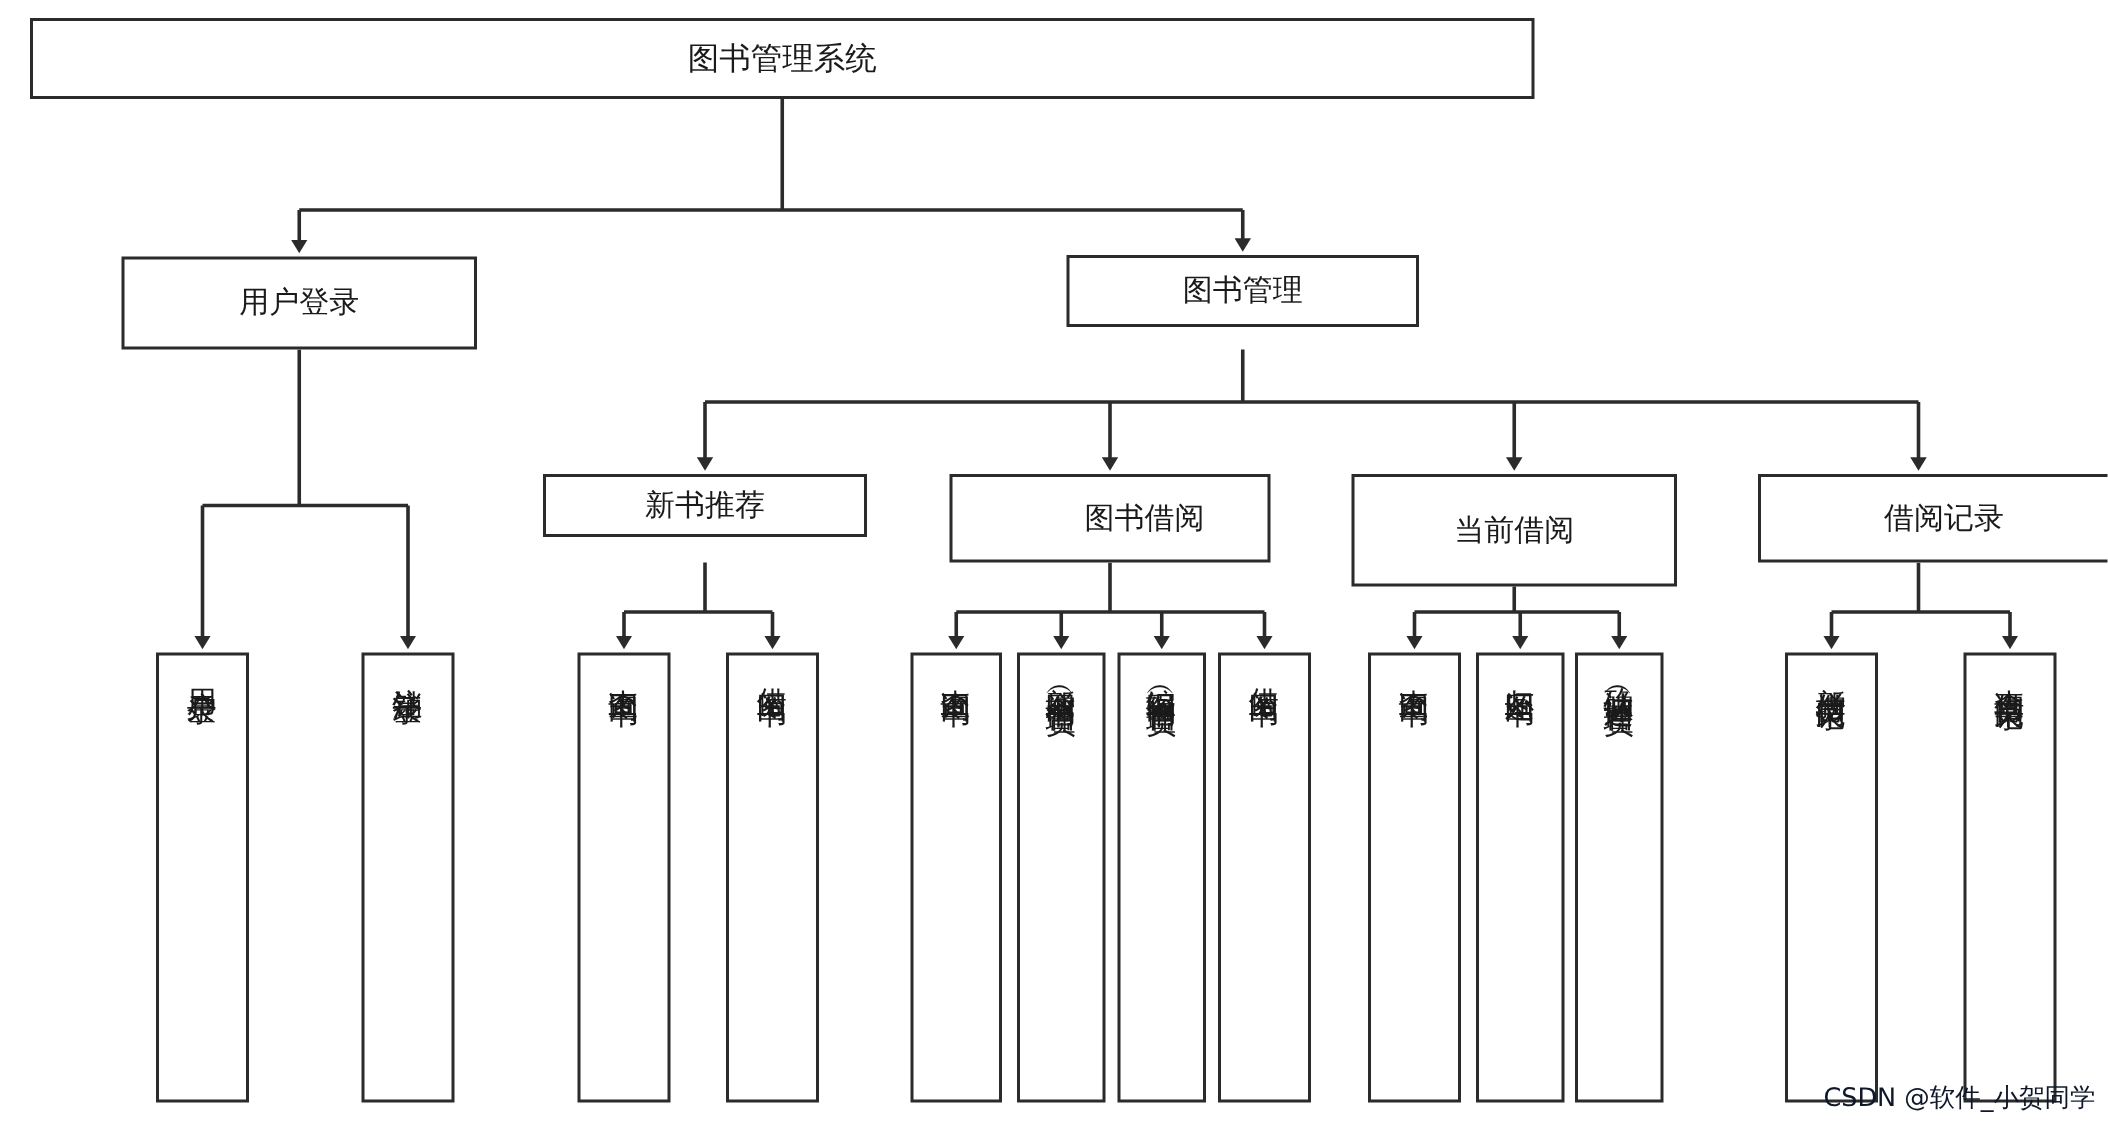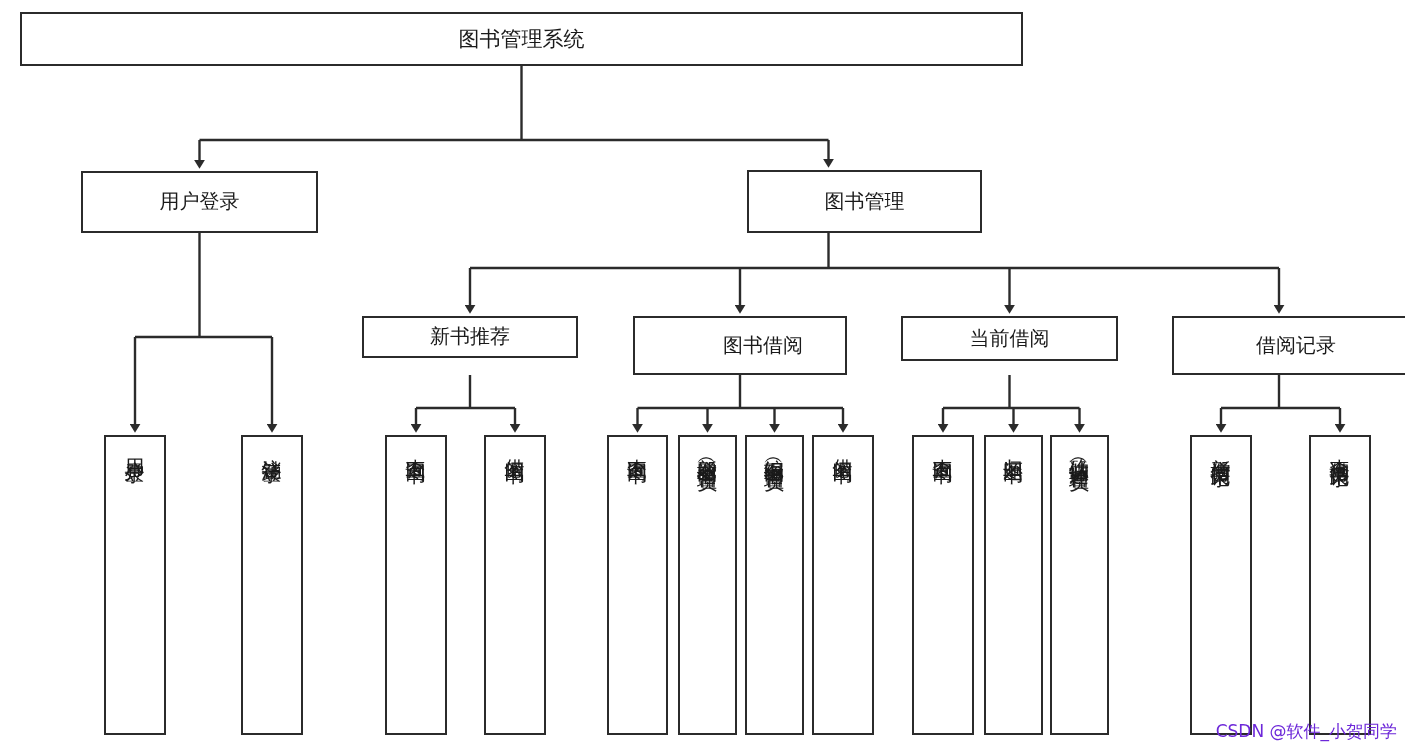--- a/index.html
+++ b/index.html
@@ -57,21 +57,21 @@
     text-orientation: upright;
     font-size: 20px;
     letter-spacing: 2px;
     line-height: 1;
   }
   #watermark {
     position: absolute;
     right: 8px;
     bottom: 4px;
     font-size: 17px;
-    color: #6d28d9;
+    color: #0f172a;
     white-space: nowrap;
     pointer-events: none;
   }
 </style>
 </head>
 <body>
 
 <div id="diagram-root">
 
   <svg class="edges" viewBox="0 0 1405 747" preserveAspectRatio="none">
@@ -117,30 +117,30 @@
       </g>
   </svg>
 
   <div id="node-layer">
       <div class="node horiz root" style="left: 20px; top: 12px; width: 1003px; height: 54px;">
         <span class="label">图书管理系统</span>
       </div>
       <div class="node horiz" style="left: 81px; top: 171px; width: 237px; height: 62px;">
         <span class="label">用户登录</span>
       </div>
-      <div class="node horiz" style="left: 711px; top: 170px; width: 235px; height: 63px; margin-left: 36px;">
+      <div class="node horiz" style="left: 711px; top: 170px; width: 235px; height: 48px;">
         <span class="label">图书管理</span>
       </div>
       <div class="node horiz" style="left: 362px; top: 316px; width: 216px; height: 42px;">
         <span class="label">新书推荐</span>
       </div>
       <div class="node horiz" style="left: 633px; top: 316px; width: 214px; height: 59px; padding-left: 46px;">
         <span class="label">图书借阅</span>
       </div>
-      <div class="node horiz" style="left: 901px; top: 316px; width: 217px; height: 45px;">
+      <div class="node horiz" style="left: 901px; top: 316px; width: 217px; height: 75px;">
         <span class="label">当前借阅</span>
       </div>
       <div class="node horiz" style="left: 1172px; top: 316px; width: 248px; height: 59px;">
         <span class="label">借阅记录</span>
       </div>
       <div class="node vert" style="left: 104px; top: 435px; width: 62px; height: 300px;">
         <span class="label">用户登录</span>
       </div>
       <div class="node vert" style="left: 241px; top: 435px; width: 62px; height: 300px;">
         <span class="label">注销登录</span>

